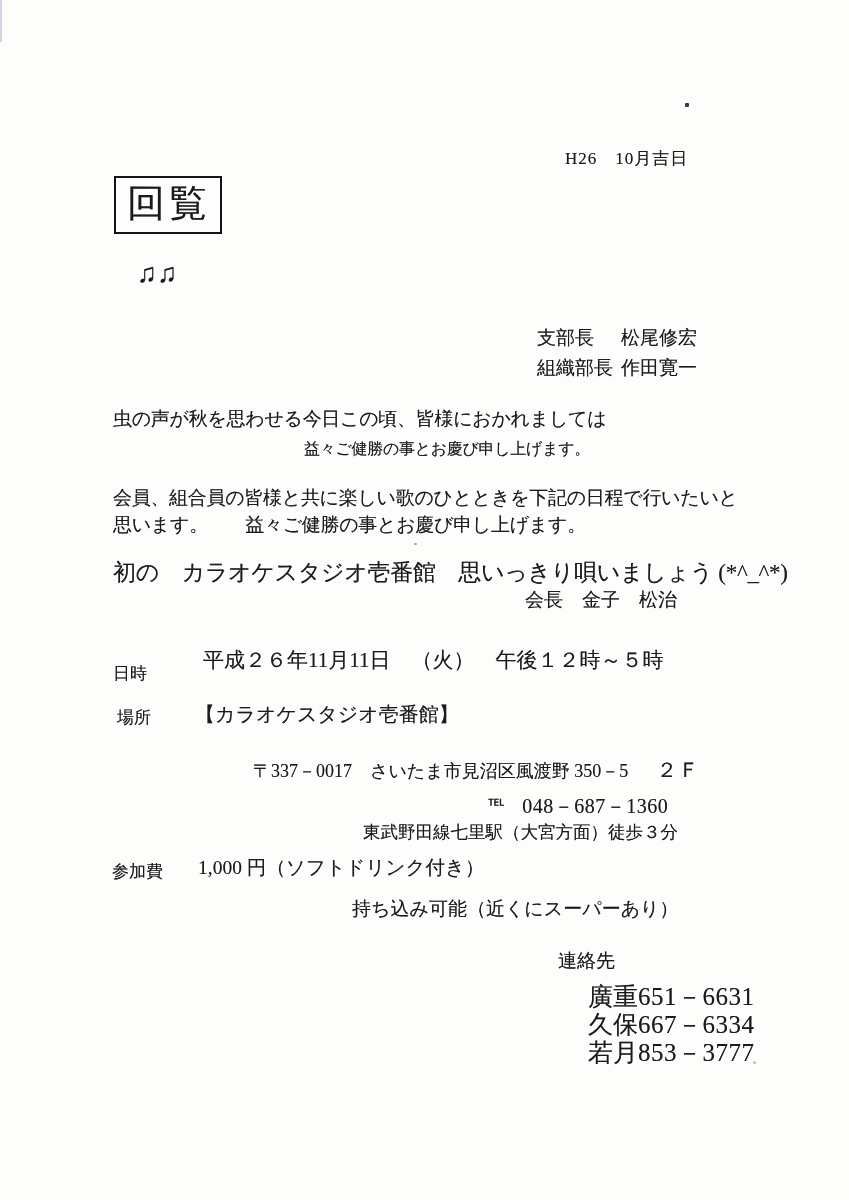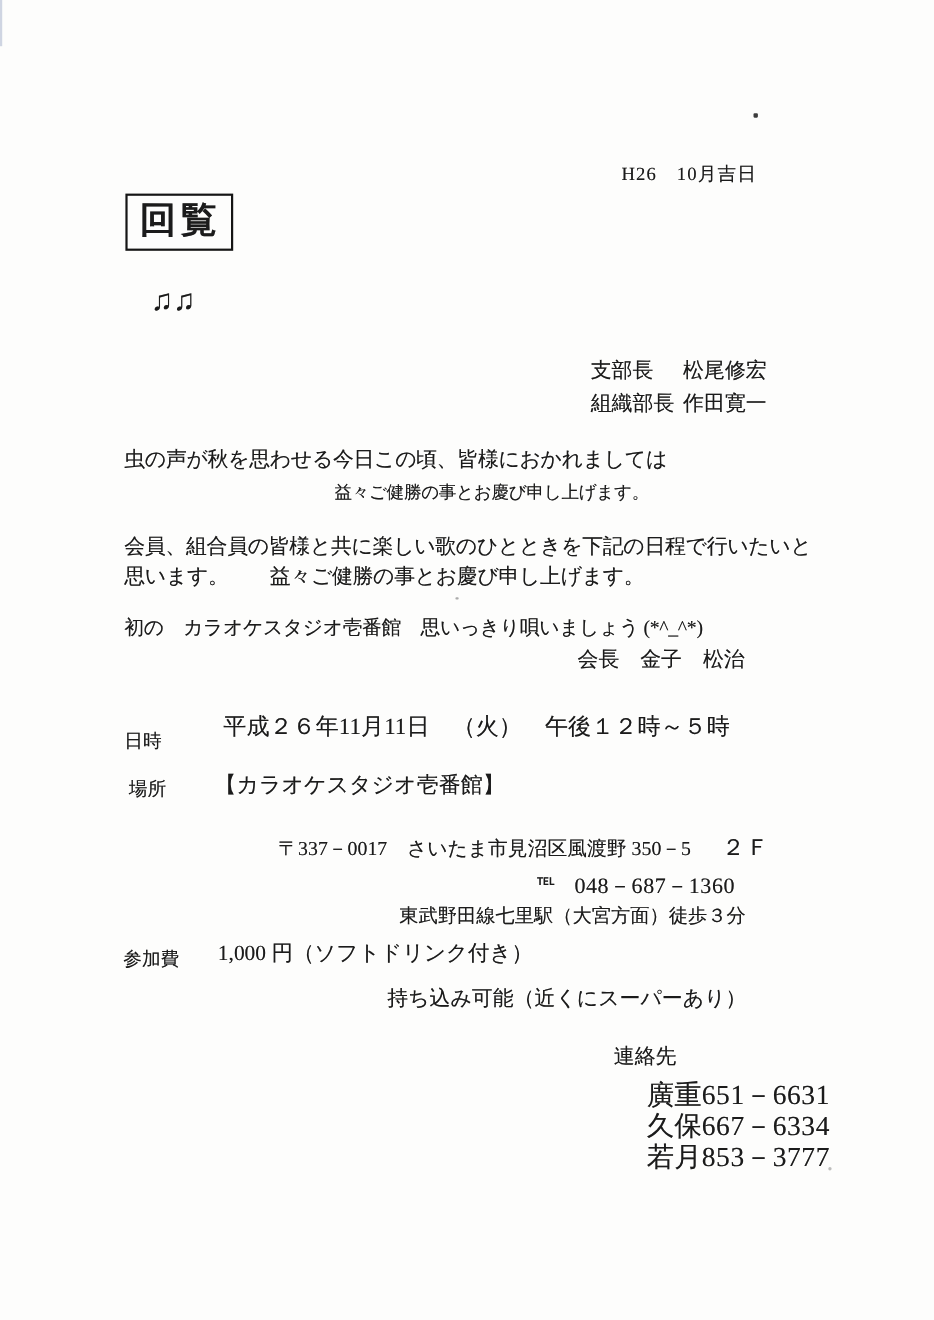--- a/index.html
+++ b/index.html
@@ -14,38 +14,38 @@
     overflow: hidden;
   }
   .abs { position: absolute; white-space: pre; line-height: 1.25; text-shadow: 0 0 0.5px rgba(45,45,45,0.55); }
 
   .issue-date { left: 565px; top: 148px; font-size: 17px; letter-spacing: 1px; }
 
   .stamp {
     left: 114px; top: 176px;
     border: 2px solid #151515;
     padding: 5px 9px 7px 11px;
-    font-size: 33px; font-weight: 700; letter-spacing: 4px;
+    font-size: 38px; font-weight: 400; letter-spacing: 4px;
     line-height: 1.1;
   }
 
   .title-row { left: 137px; top: 260px; display: flex; align-items: center; }
   .title-note { font-size: 27px; line-height: 1; }
   .title-text { font-size: 23px; letter-spacing: 0.5px; margin: 0 20px 0 24px; }
 
   .signatory { left: 537px; display: flex; font-size: 19px; }
   .signatory .role { display: inline-block; width: 84px; }
   .sig-1 { top: 326px; }
   .sig-2 { top: 356px; }
 
   .greeting-1 { left: 113px; top: 407px; font-size: 19px; letter-spacing: -0.3px; }
   .greeting-2 { left: 304px; top: 439px; font-size: 16px; letter-spacing: -0.3px; }
   .body-1 { left: 113px; top: 486px; font-size: 19px; letter-spacing: -0.3px; }
   .body-2 { left: 113px; top: 513px; font-size: 19px; letter-spacing: -0.3px; }
-  .venue-note { left: 113px; top: 559px; font-size: 18px; letter-spacing: -0.3px; }
+  .venue-note { left: 113px; top: 559px; font-size: 23px; letter-spacing: -0.3px; }
   .chairman { left: 525px; top: 588px; font-size: 19px; }
 
   .dt-label   { left: 113px; top: 652px; font-size: 17px; margin-top: 11px; }
   .dt-value   { left: 203px; top: 647px; font-size: 21px; }
   .place-label{ left: 117px; top: 707px; font-size: 17px; }
   .place-value{ left: 195px; top: 702px; font-size: 20px; }
 
   .address { left: 253px; top: 757px; font-size: 18px; display: flex; align-items: baseline; }
   .address .floor { font-size: 21px; margin-left: 28px; letter-spacing: 1px; }
 

